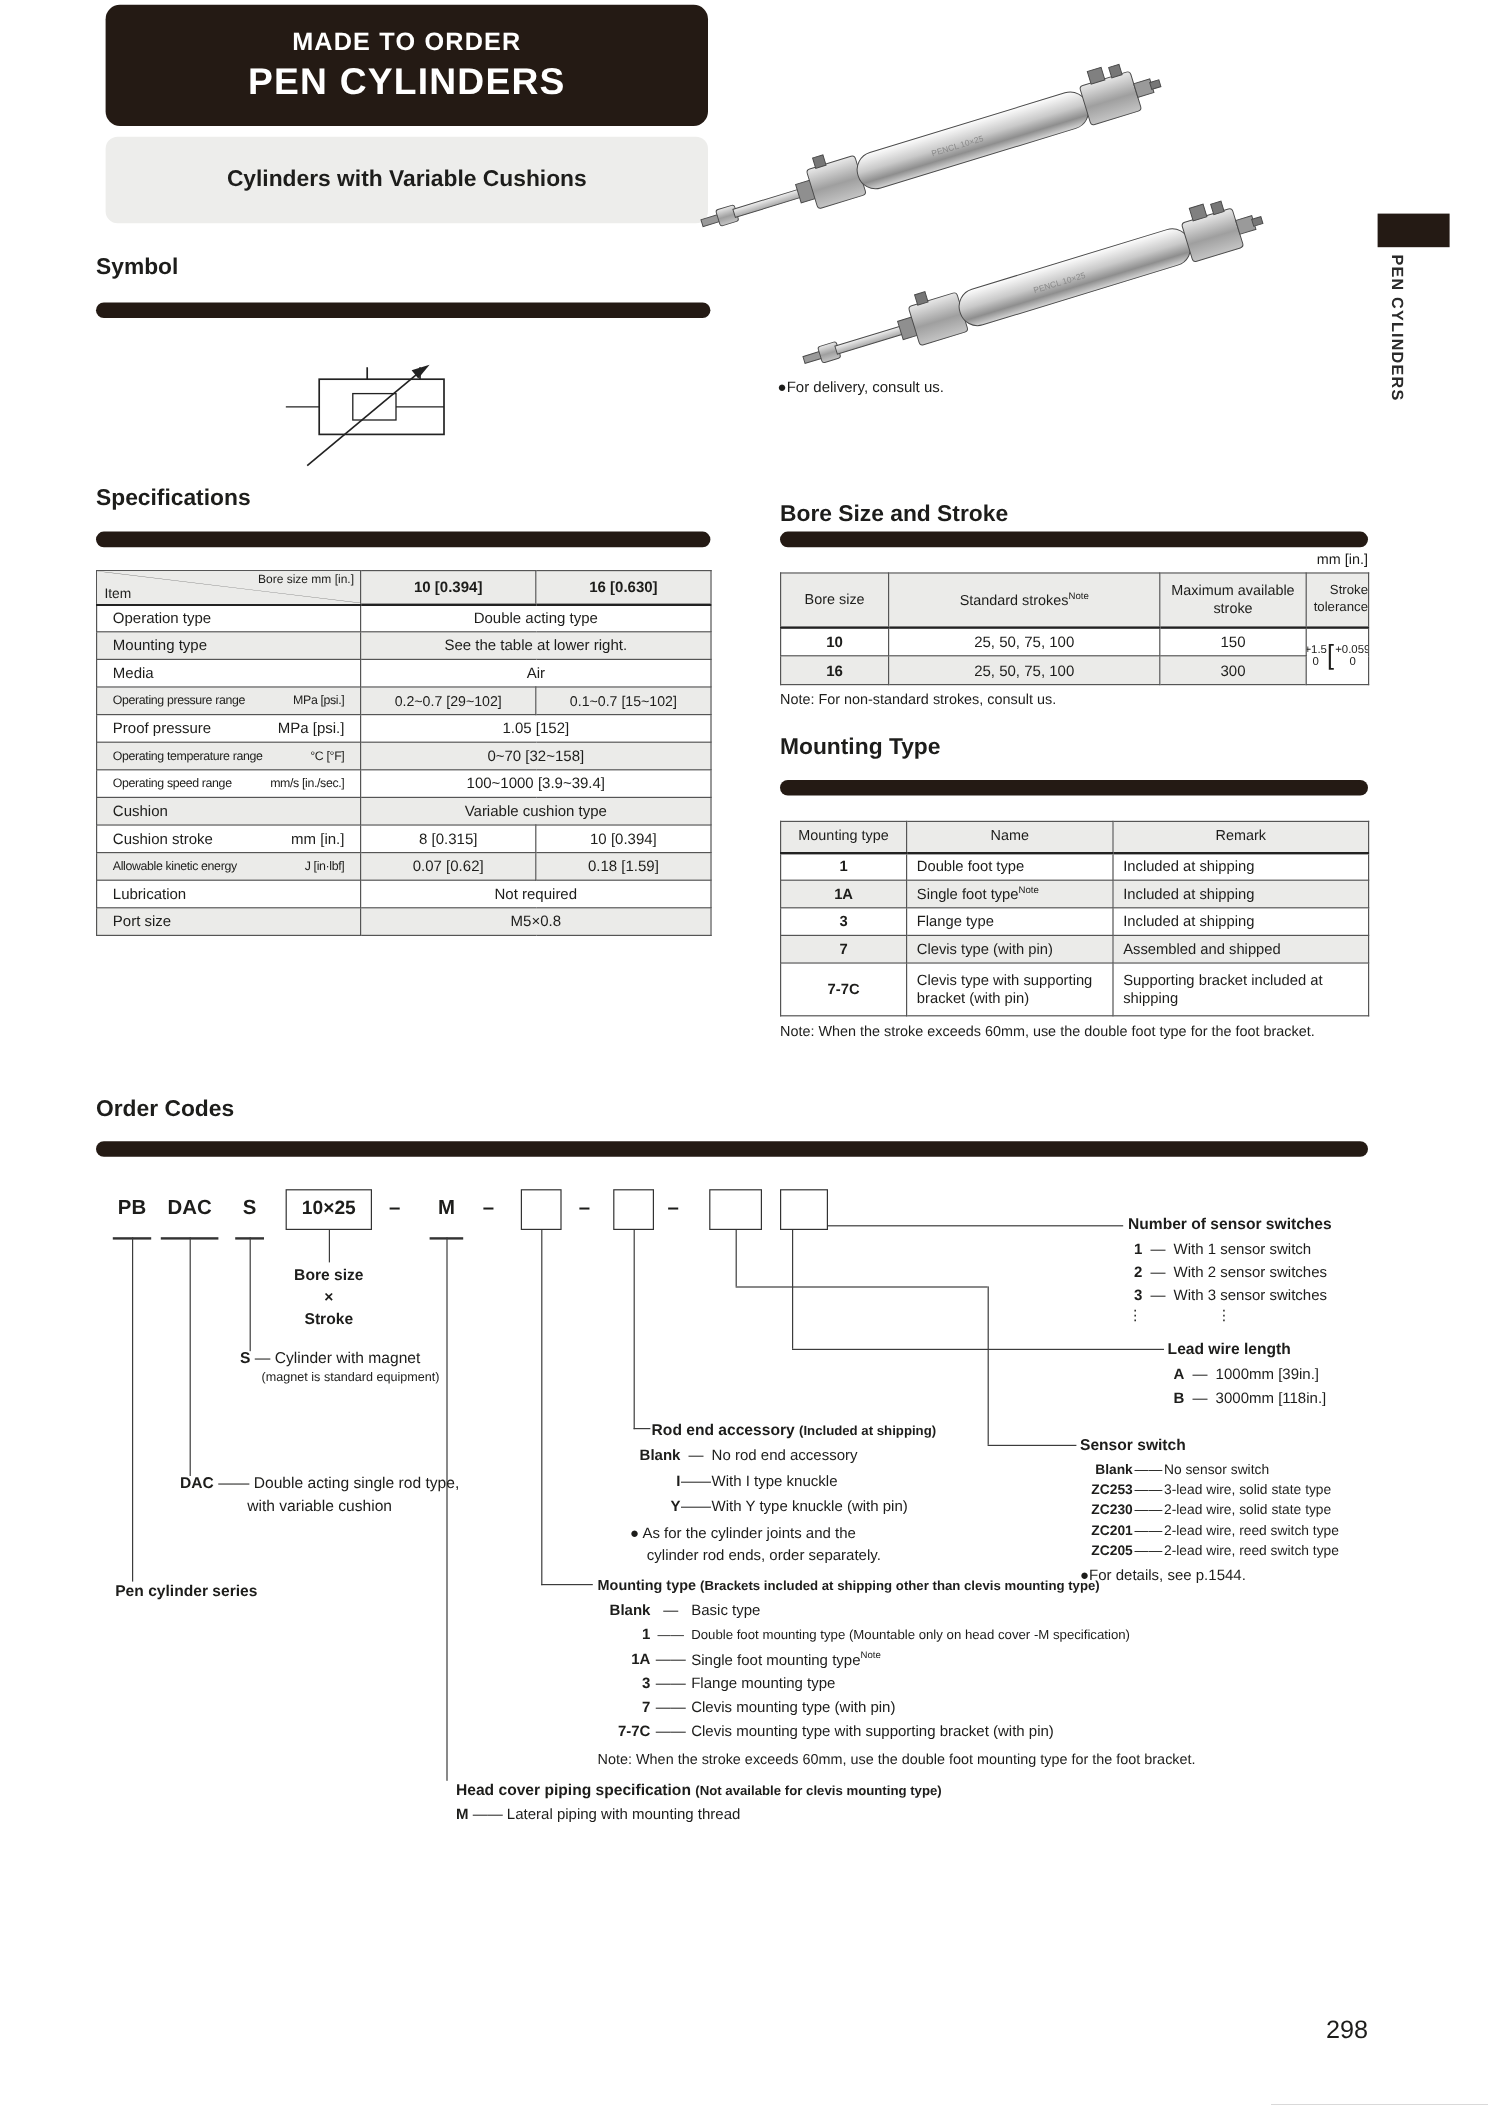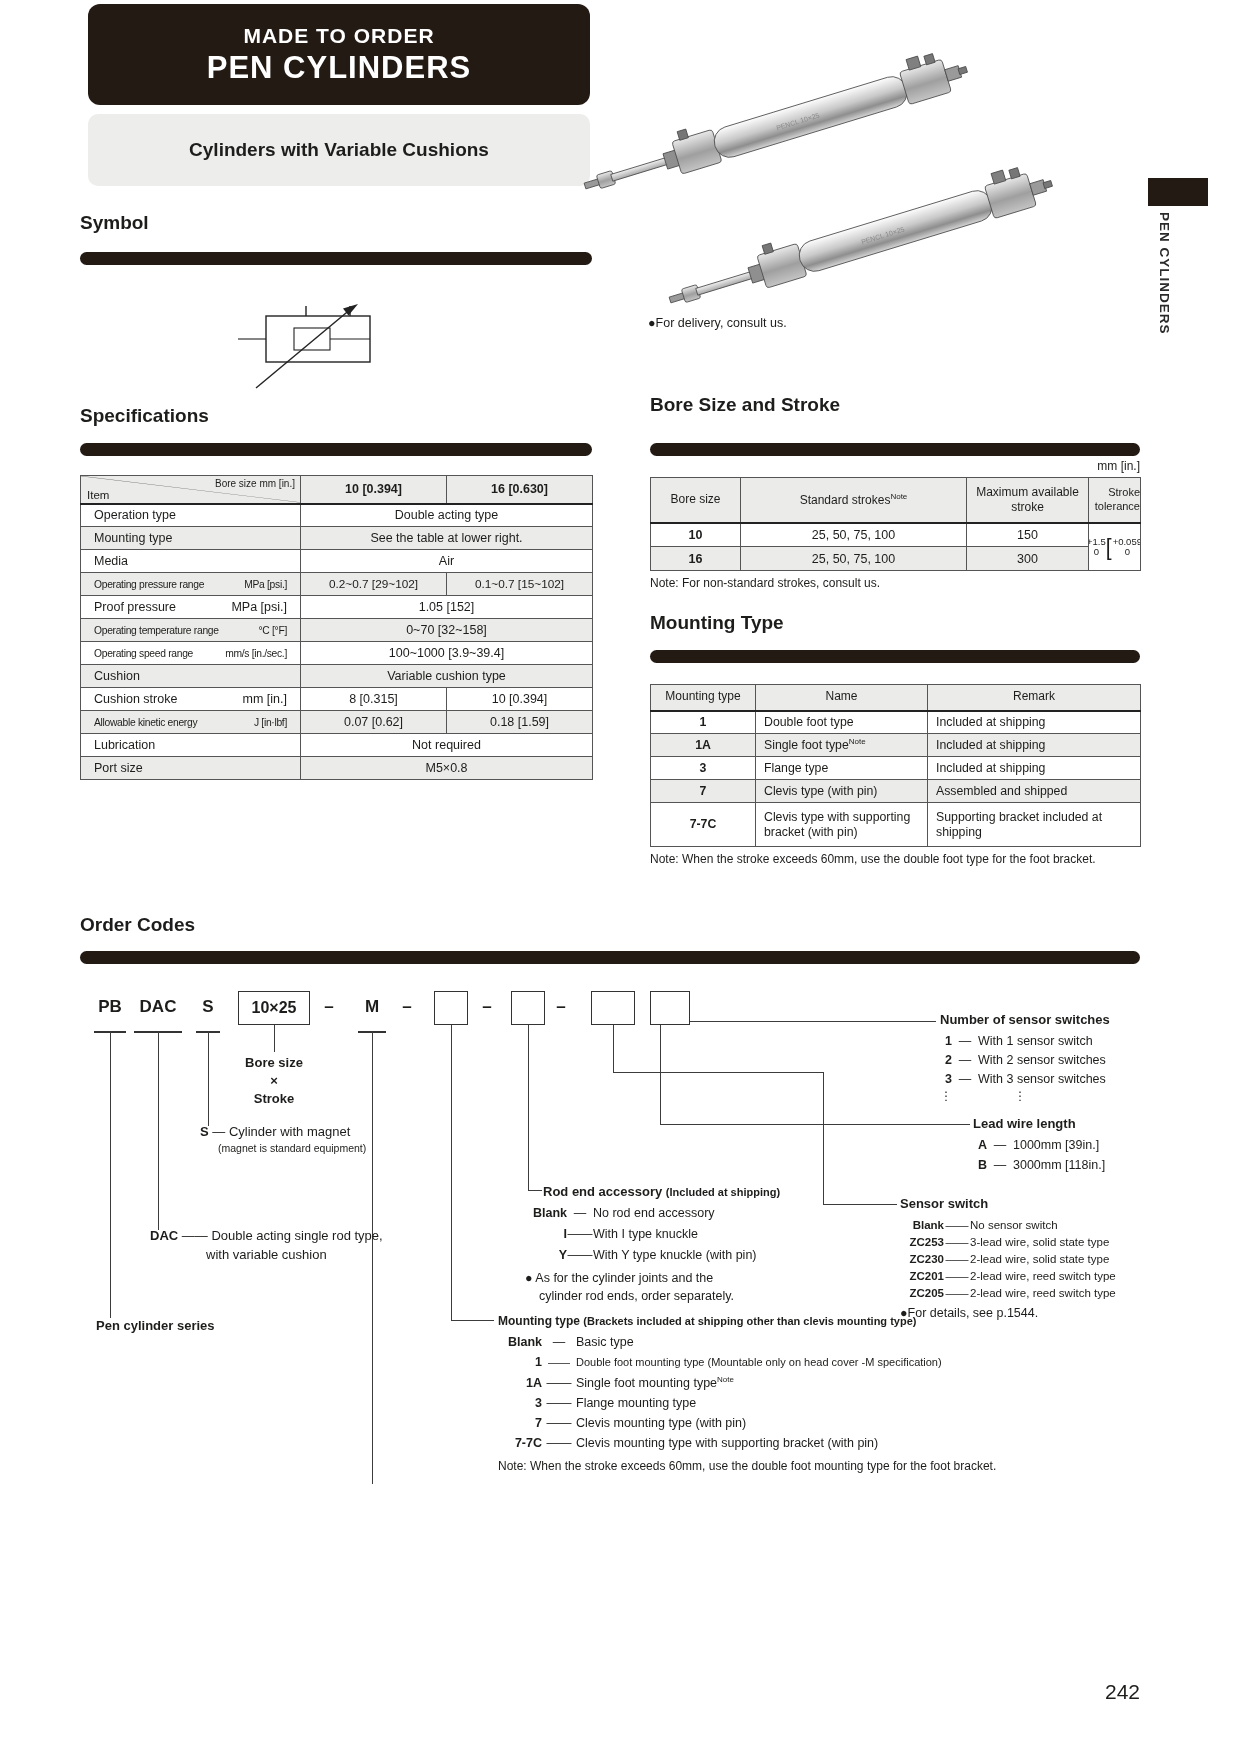--- a/index.html
+++ b/index.html
@@ -294,21 +294,21 @@
       <td class="shade">
             <div class="lr">
               <span>Port size</span>
             </div>
           </td>
       <td class="val shade" colspan="2">M5×0.8</td>
     </tr>
   </tbody>
     </table>
 
-  <div class="sec-h" style="left:650px; top:394px;">Bore Size and Stroke</div>
+  <div class="sec-h" style="left:650px; top:418px;">Bore Size and Stroke</div>
   <div class="sec-bar" style="left:650px; top:443px; width:490px;"></div>
   <div class="unit-note">mm [in.]</div>
 
   <table class="bst t-outer">
     <colgroup>
         <col style="width:90px">
         <col style="width:226px">
         <col style="width:122px">
         <col style="width:52px">
       </colgroup>
@@ -448,20 +448,27 @@
 
   <div class="oc-block" style="left:150px; top:1228px;">
     <div style="font-size:13px;"><span class="bold">DAC</span>
       <span>——</span>
       <span>Double acting single rod type,</span></div>
     <div style="font-size:13px; margin:4px 0 0 56px;">with variable cushion</div>
   </div>
 
   <div class="oc-block bold" style="left:96px; top:1318px; font-size:13px;">Pen cylinder series</div>
 
+  <div class="oc-block" style="left:380px; top:1484px;">
+    <div class="oc-title"><span>Head cover piping specification</span>
+      <span class="paren">(Not available for clevis mounting type)</span></div>
+    <div style="font-size:12.5px; margin-top:6px;"><span class="bold">M</span>
+      <span>——</span>
+      <span>Lateral piping with mounting thread</span></div>
+  </div>
 
   <div class="oc-block" style="left:462px; top:1314px; width:600px;">
     <div class="oc-title" style="margin-left:36px; font-size:12px;"><span>Mounting type</span>
       <span class="paren">(Brackets included at shipping other than clevis mounting type)</span></div>
     <div class="oc-item" style="margin-top:7px; font-size:12.5px;">
         <span class="code" style="width:80px;">Blank</span>
         <span class="dash" style="width:34px;">—</span>
         <span>Basic type</span>
       </div>
     <div class="oc-item" style="margin-top:6px; font-size:11px;">
@@ -574,15 +581,15 @@
         <span class="code" style="width:12px;">3</span>
         <span class="dash" style="width:26px;">—</span>
         <span>With 3 sensor switches</span>
       </div>
     <div style="margin-top:3px; font-size:12px; display:flex;">
         <span style="width:12px; text-align:right;">⋮</span>
         <span style="margin-left:62px;">⋮</span>
       </div>
   </div>
 
-  <div class="page-num">242</div>
+  <div class="page-num">298</div>
 
 </div>
 
 </body></html>

